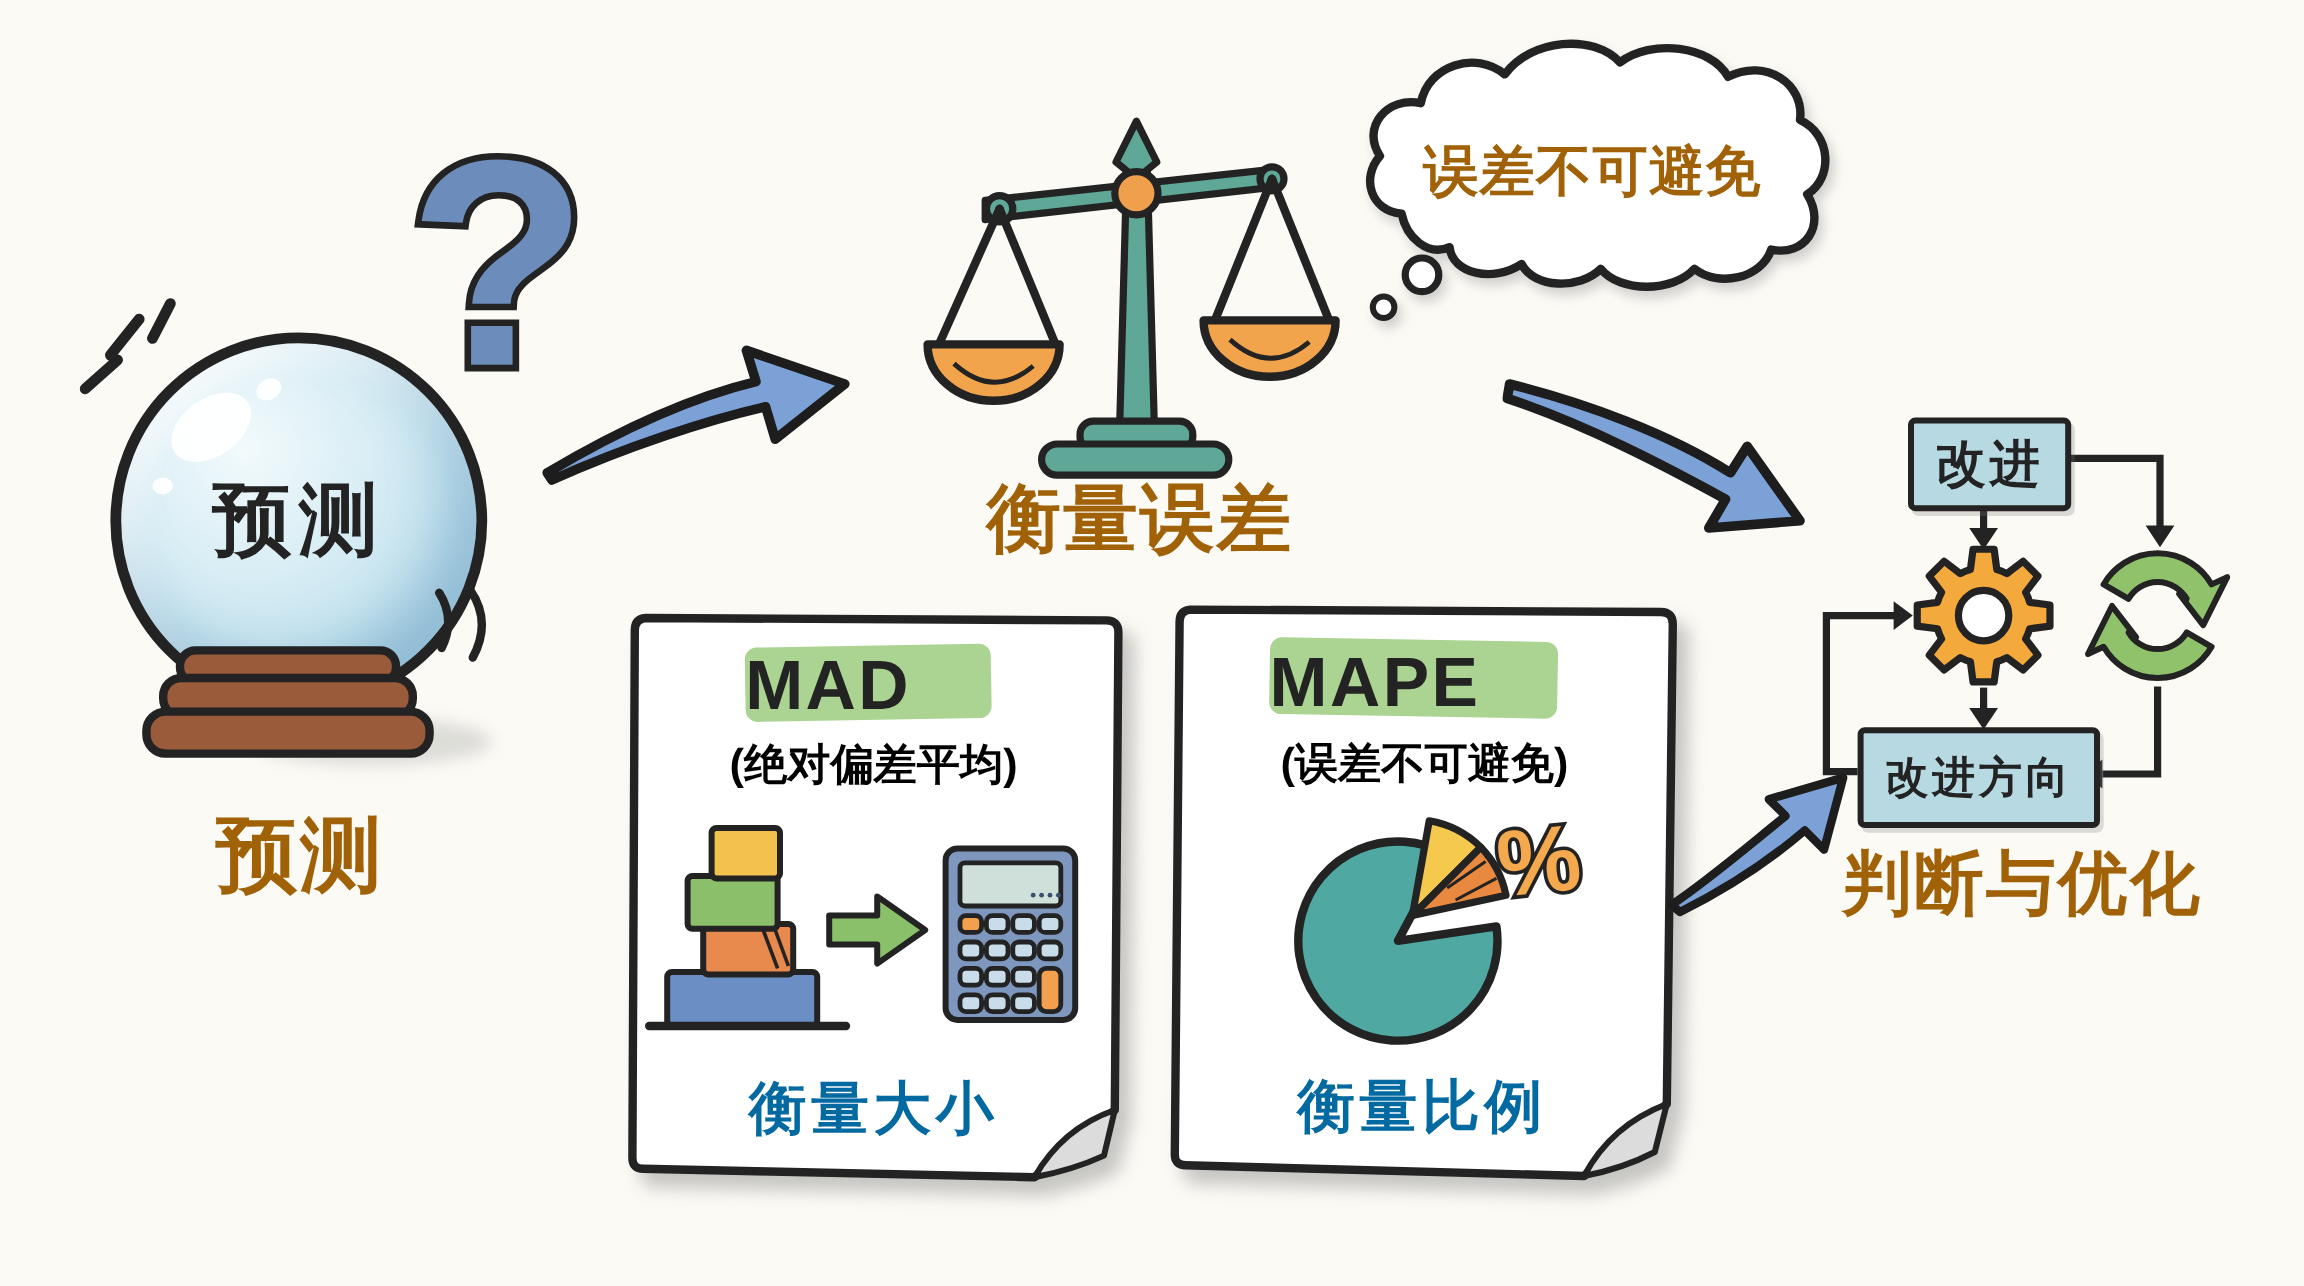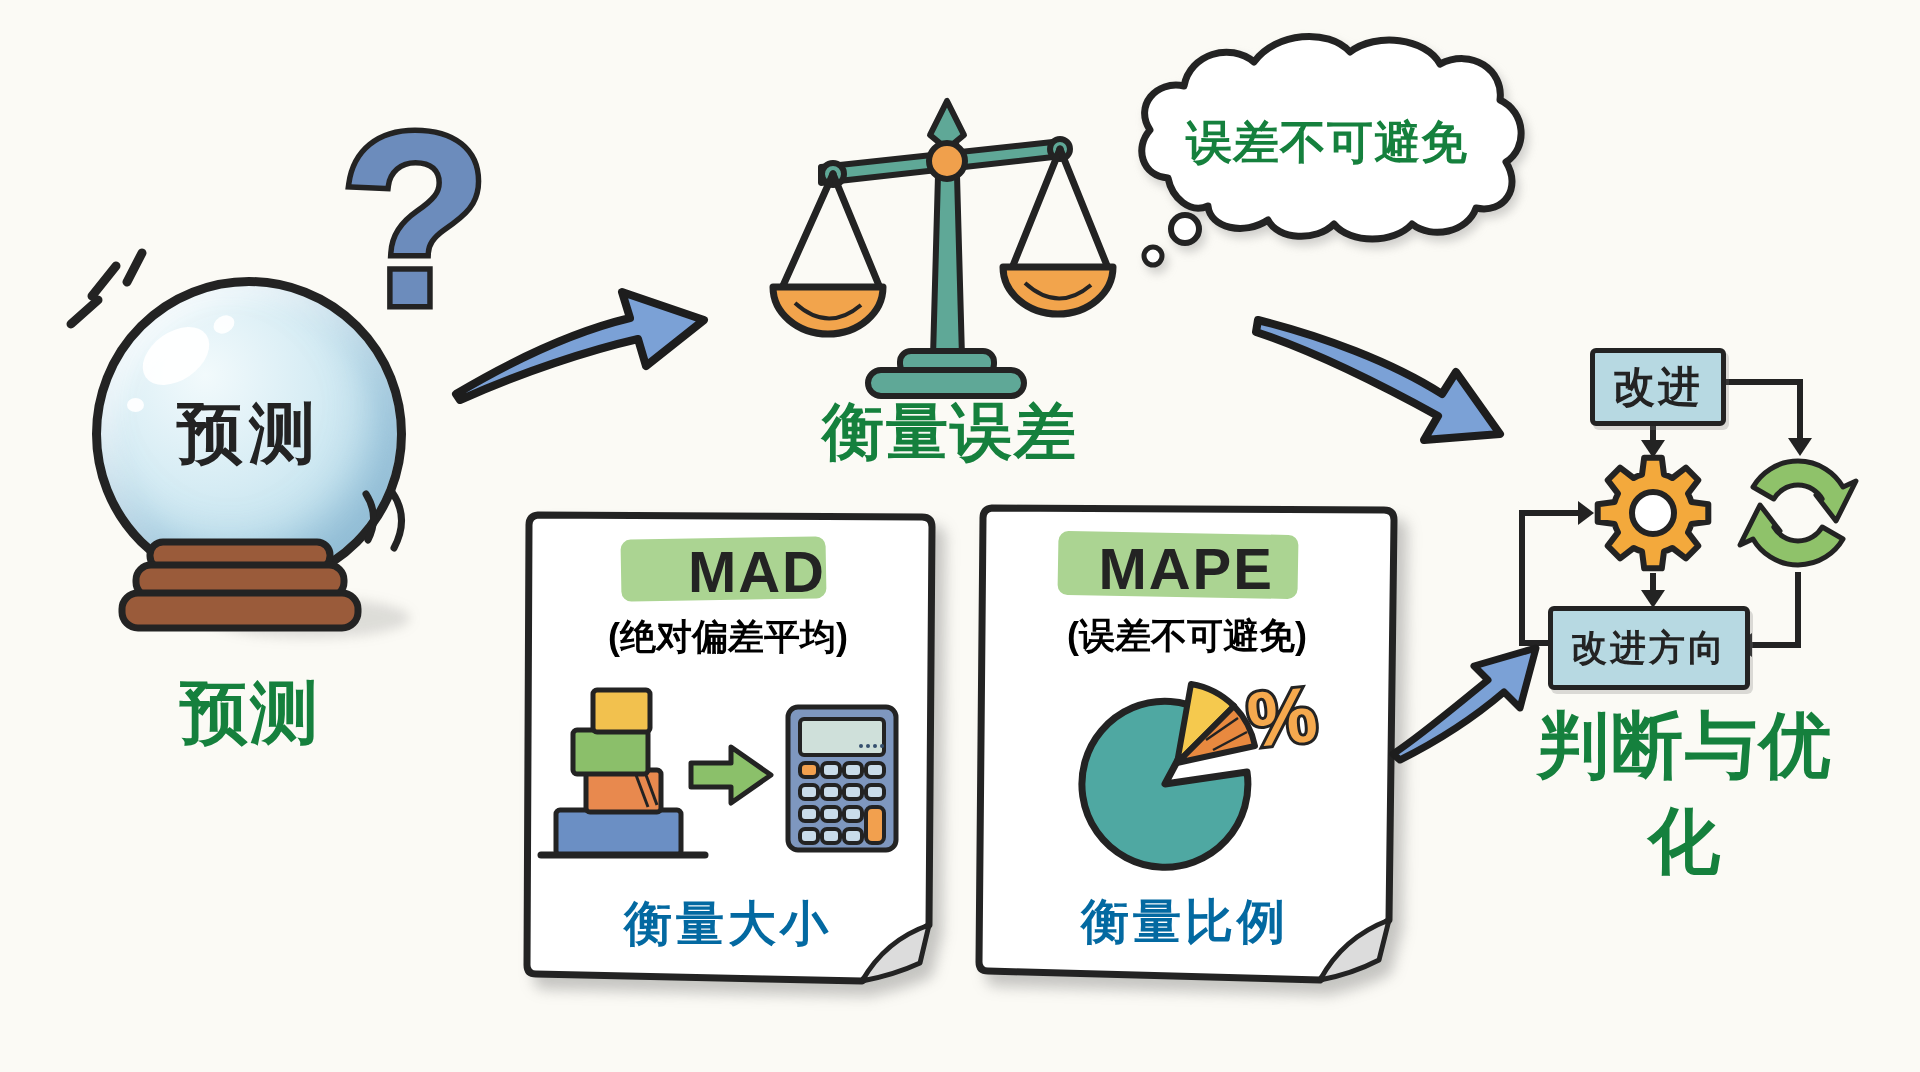--- a/index.html
+++ b/index.html
@@ -1,38 +1,38 @@
 <!DOCTYPE html>
 <html><head>
 <meta charset="utf-8">
 <style>
   html,body{margin:0;padding:0;}
   body{font-family:"Liberation Sans","DejaVu Sans",sans-serif;background:#e8e8e8;}
   #stage{position:relative;width:1920px;height:1072px;background:#fbfaf5;overflow:hidden;}
   .abs{position:absolute;}
-  .caption{font-weight:bold;color:#15803d;text-align:center;letter-spacing:2px;}
+  .caption{font-weight:bold;color:#a16207;text-align:center;letter-spacing:2px;}
   .ball{
     width:296px;height:296px;border-radius:50%;
     border:9px solid #232323;
     background:radial-gradient(circle at 35% 30%, #f2fafc 0%, #d6ecf4 40%, #c2e2ee 65%, #a9d2e2 100%);
     box-shadow:inset -20px -28px 45px rgba(110,160,195,.55), inset 10px 12px 25px rgba(255,255,255,.8);
     display:flex;align-items:center;justify-content:center;
   }
   .ball-label{font-size:66px;font-weight:bold;color:#232323;letter-spacing:6px;}
   .hl{position:absolute;background:#fff;border-radius:50%;opacity:.92;}
   .flow-box{
     background:#b7d9e2;border:5px solid #232323;border-radius:6px;
     display:flex;align-items:center;justify-content:center;
     font-weight:bold;color:#232323;letter-spacing:3px;
     box-shadow:3px 4px 0 rgba(120,120,120,.25);
   }
   .card-shadow{filter:drop-shadow(10px 12px 7px rgba(110,110,110,.38));}
   .soft-shadow{filter:drop-shadow(4px 6px 5px rgba(130,130,130,.35));}
   .title-hl{background:#abd492;border-radius:10px;}
-  .card-title{font-weight:bold;color:#232323;text-align:right;font-size:58px;letter-spacing:2px;}
+  .card-title{font-weight:bold;color:#232323;text-align:left;font-size:58px;letter-spacing:2px;}
   .card-sub{font-weight:bold;color:#000000;text-align:center;font-size:36px;}
   .card-cap{font-weight:bold;color:#0369a1;text-align:center;font-size:48px;letter-spacing:4px;}
 </style>
 </head>
 <body>
 
 <div id="stage">
 
   <svg class="abs" style="left:58px;top:240px;" width="100" height="100">
     <g stroke="#232323" stroke-width="9" stroke-linecap="round">
@@ -157,21 +157,21 @@
     </g>
   </svg>
 
   <div class="abs flow-box" style="left:1590px;top:348px;width:126px;height:68px;font-size:42px;justify-content:center;">
     <span>改进</span>
   </div>
   <div class="abs flow-box" style="left:1548px;top:606px;width:192px;height:74px;font-size:36px;">
     <span>改进方向</span>
   </div>
 
-  <div class="abs caption" style="left:1515px;top:698px;width:340px;font-size:72px;">判断与优化</div>
+  <div class="abs caption" style="left:1515px;top:698px;width:340px;font-size:58px;">判断与优化</div>
 
   <div class="abs" style="left:518px;top:505px;width:420px;height:485px;">
     <svg class="abs card-shadow" style="left:0;top:0;" width="420" height="485">
       <path d="M20,10 Q11,11 11,20 L9,460 Q9,469 18,469 L344,476 L411,420 L414,22 Q414,12 404,12 Z" fill="#ffffff" stroke="#232323" stroke-width="7" stroke-linejoin="round"></path>
       <path d="M344,476 C360,448 382,430 411,420 L402,458 Q376,470 344,476 Z" fill="#dcdcdc" stroke="#232323" stroke-width="5" stroke-linejoin="round"></path>
     </svg>
     <div class="abs title-hl" style="left:103px;top:33px;width:205px;height:62px;transform:rotate(-1deg);"></div>
     <div class="abs card-title" style="left:103px;top:33px;width:205px;">MAD</div>
     <div class="abs card-sub" style="left:28px;top:108px;width:364px;">(绝对偏差平均)</div>
 

